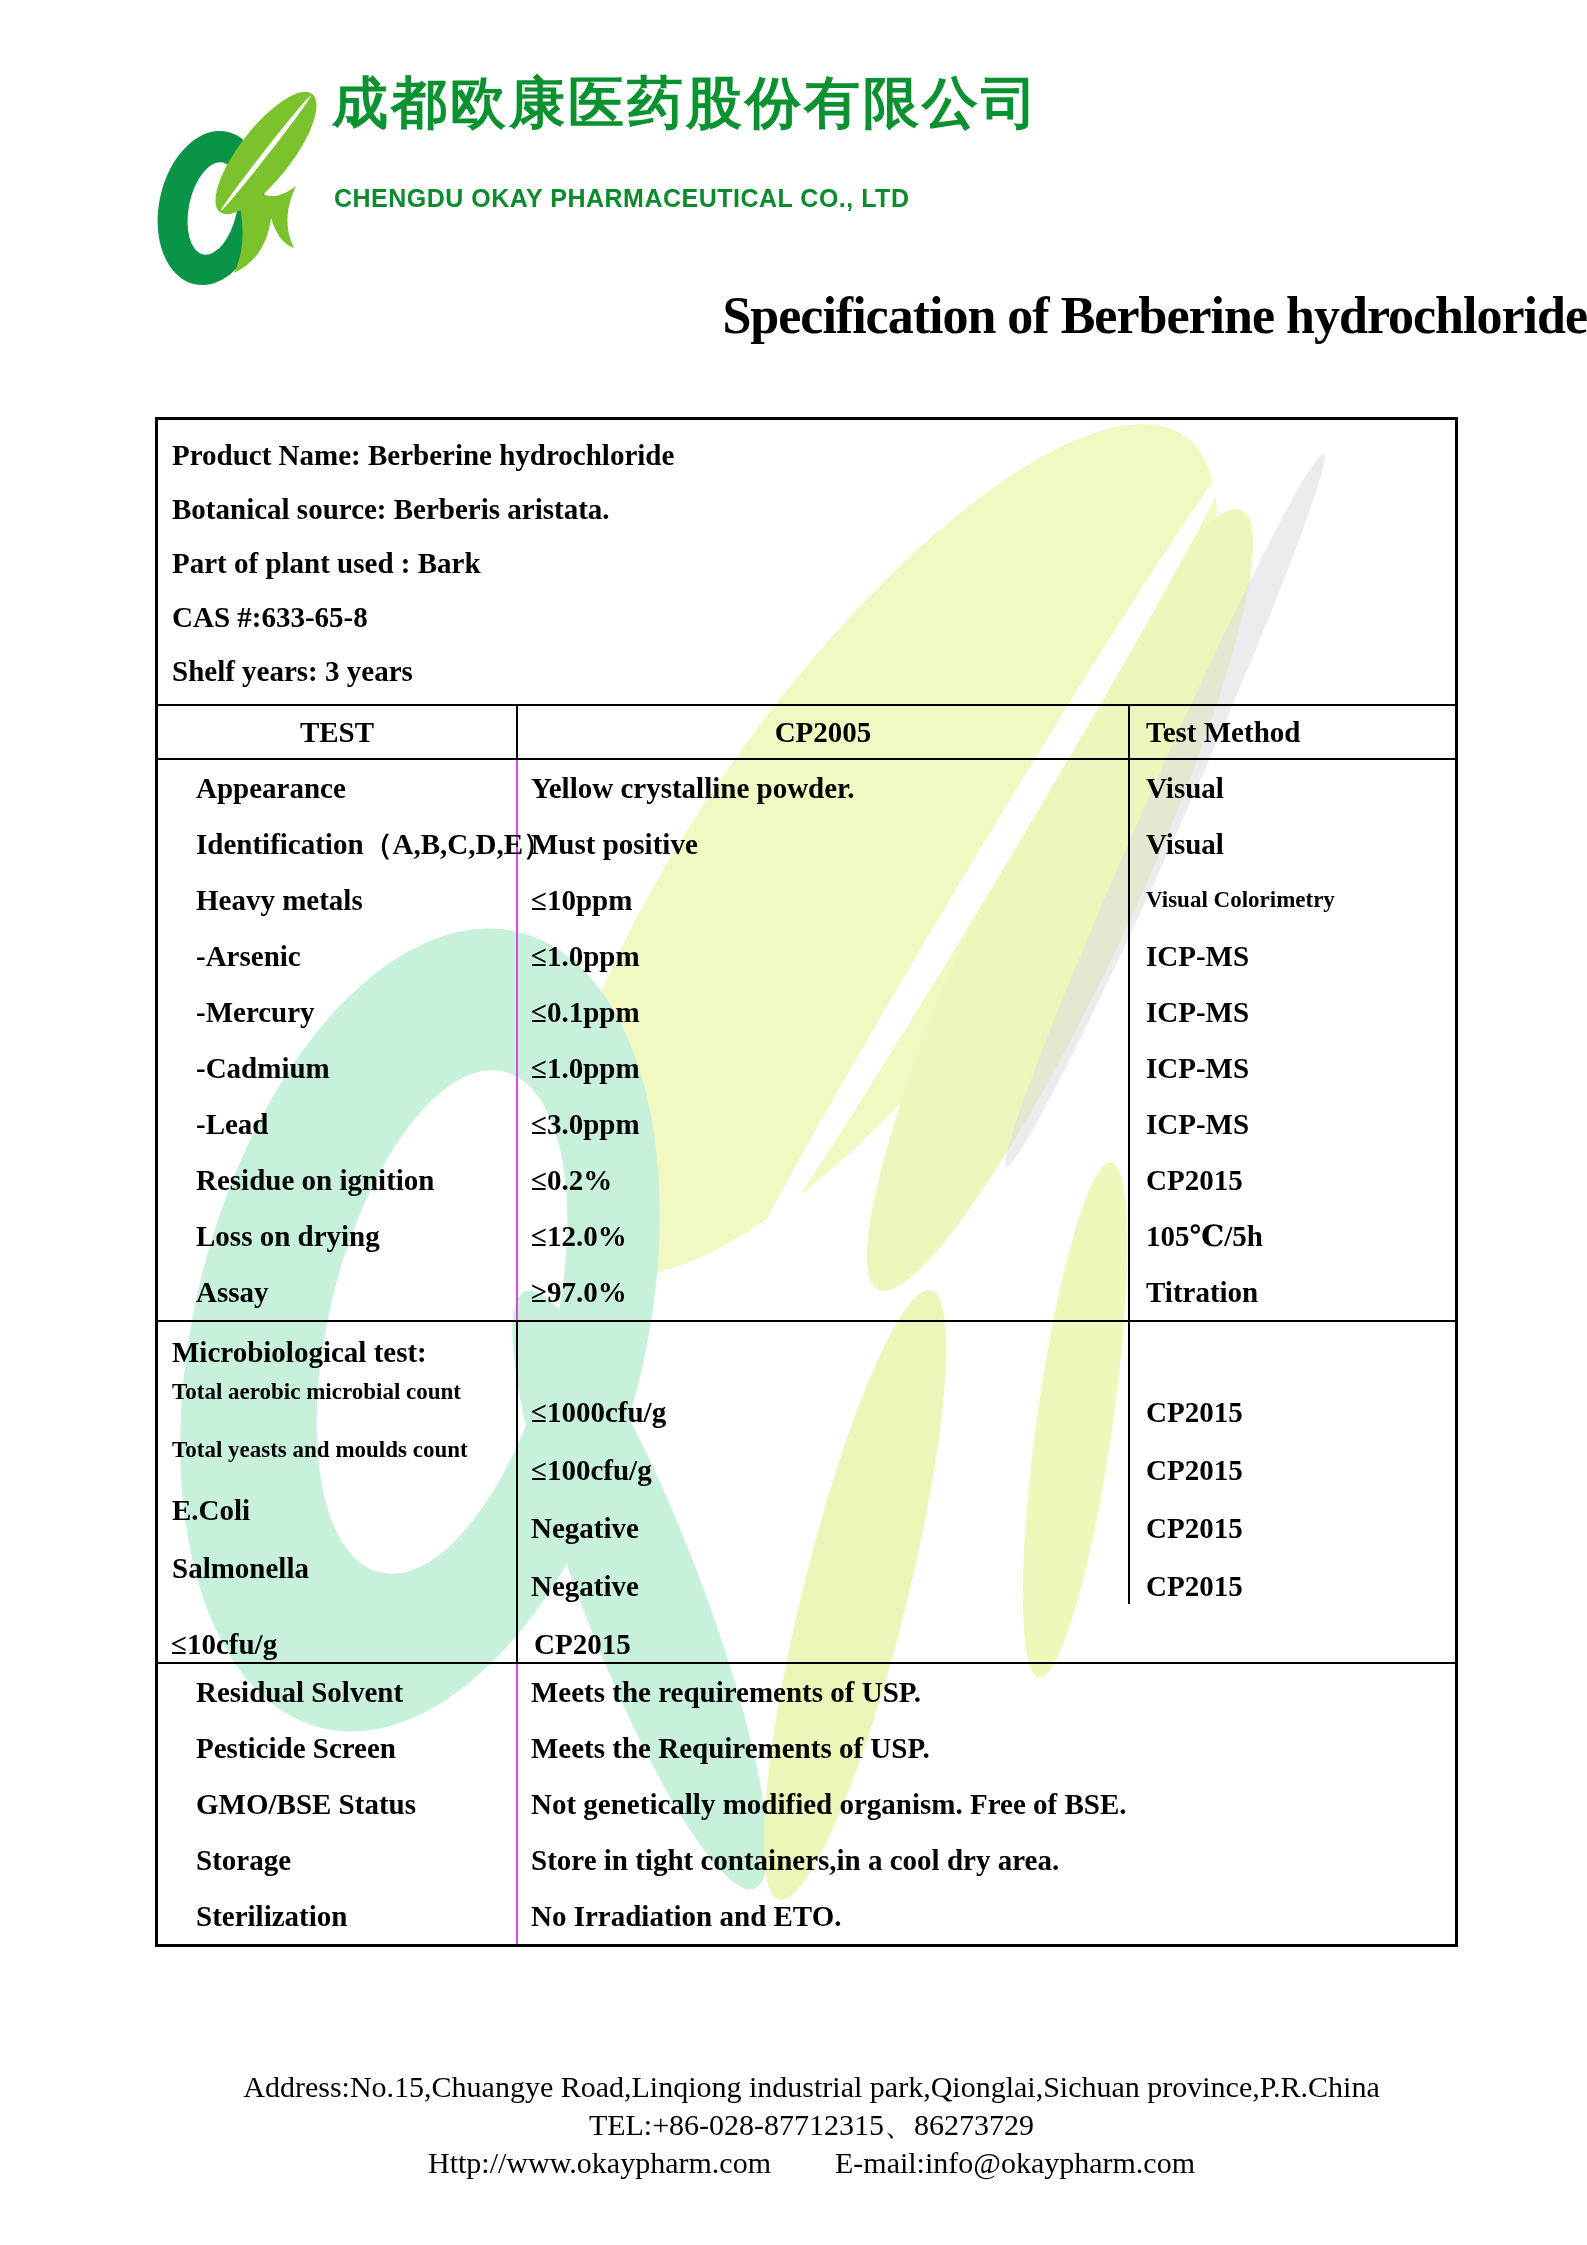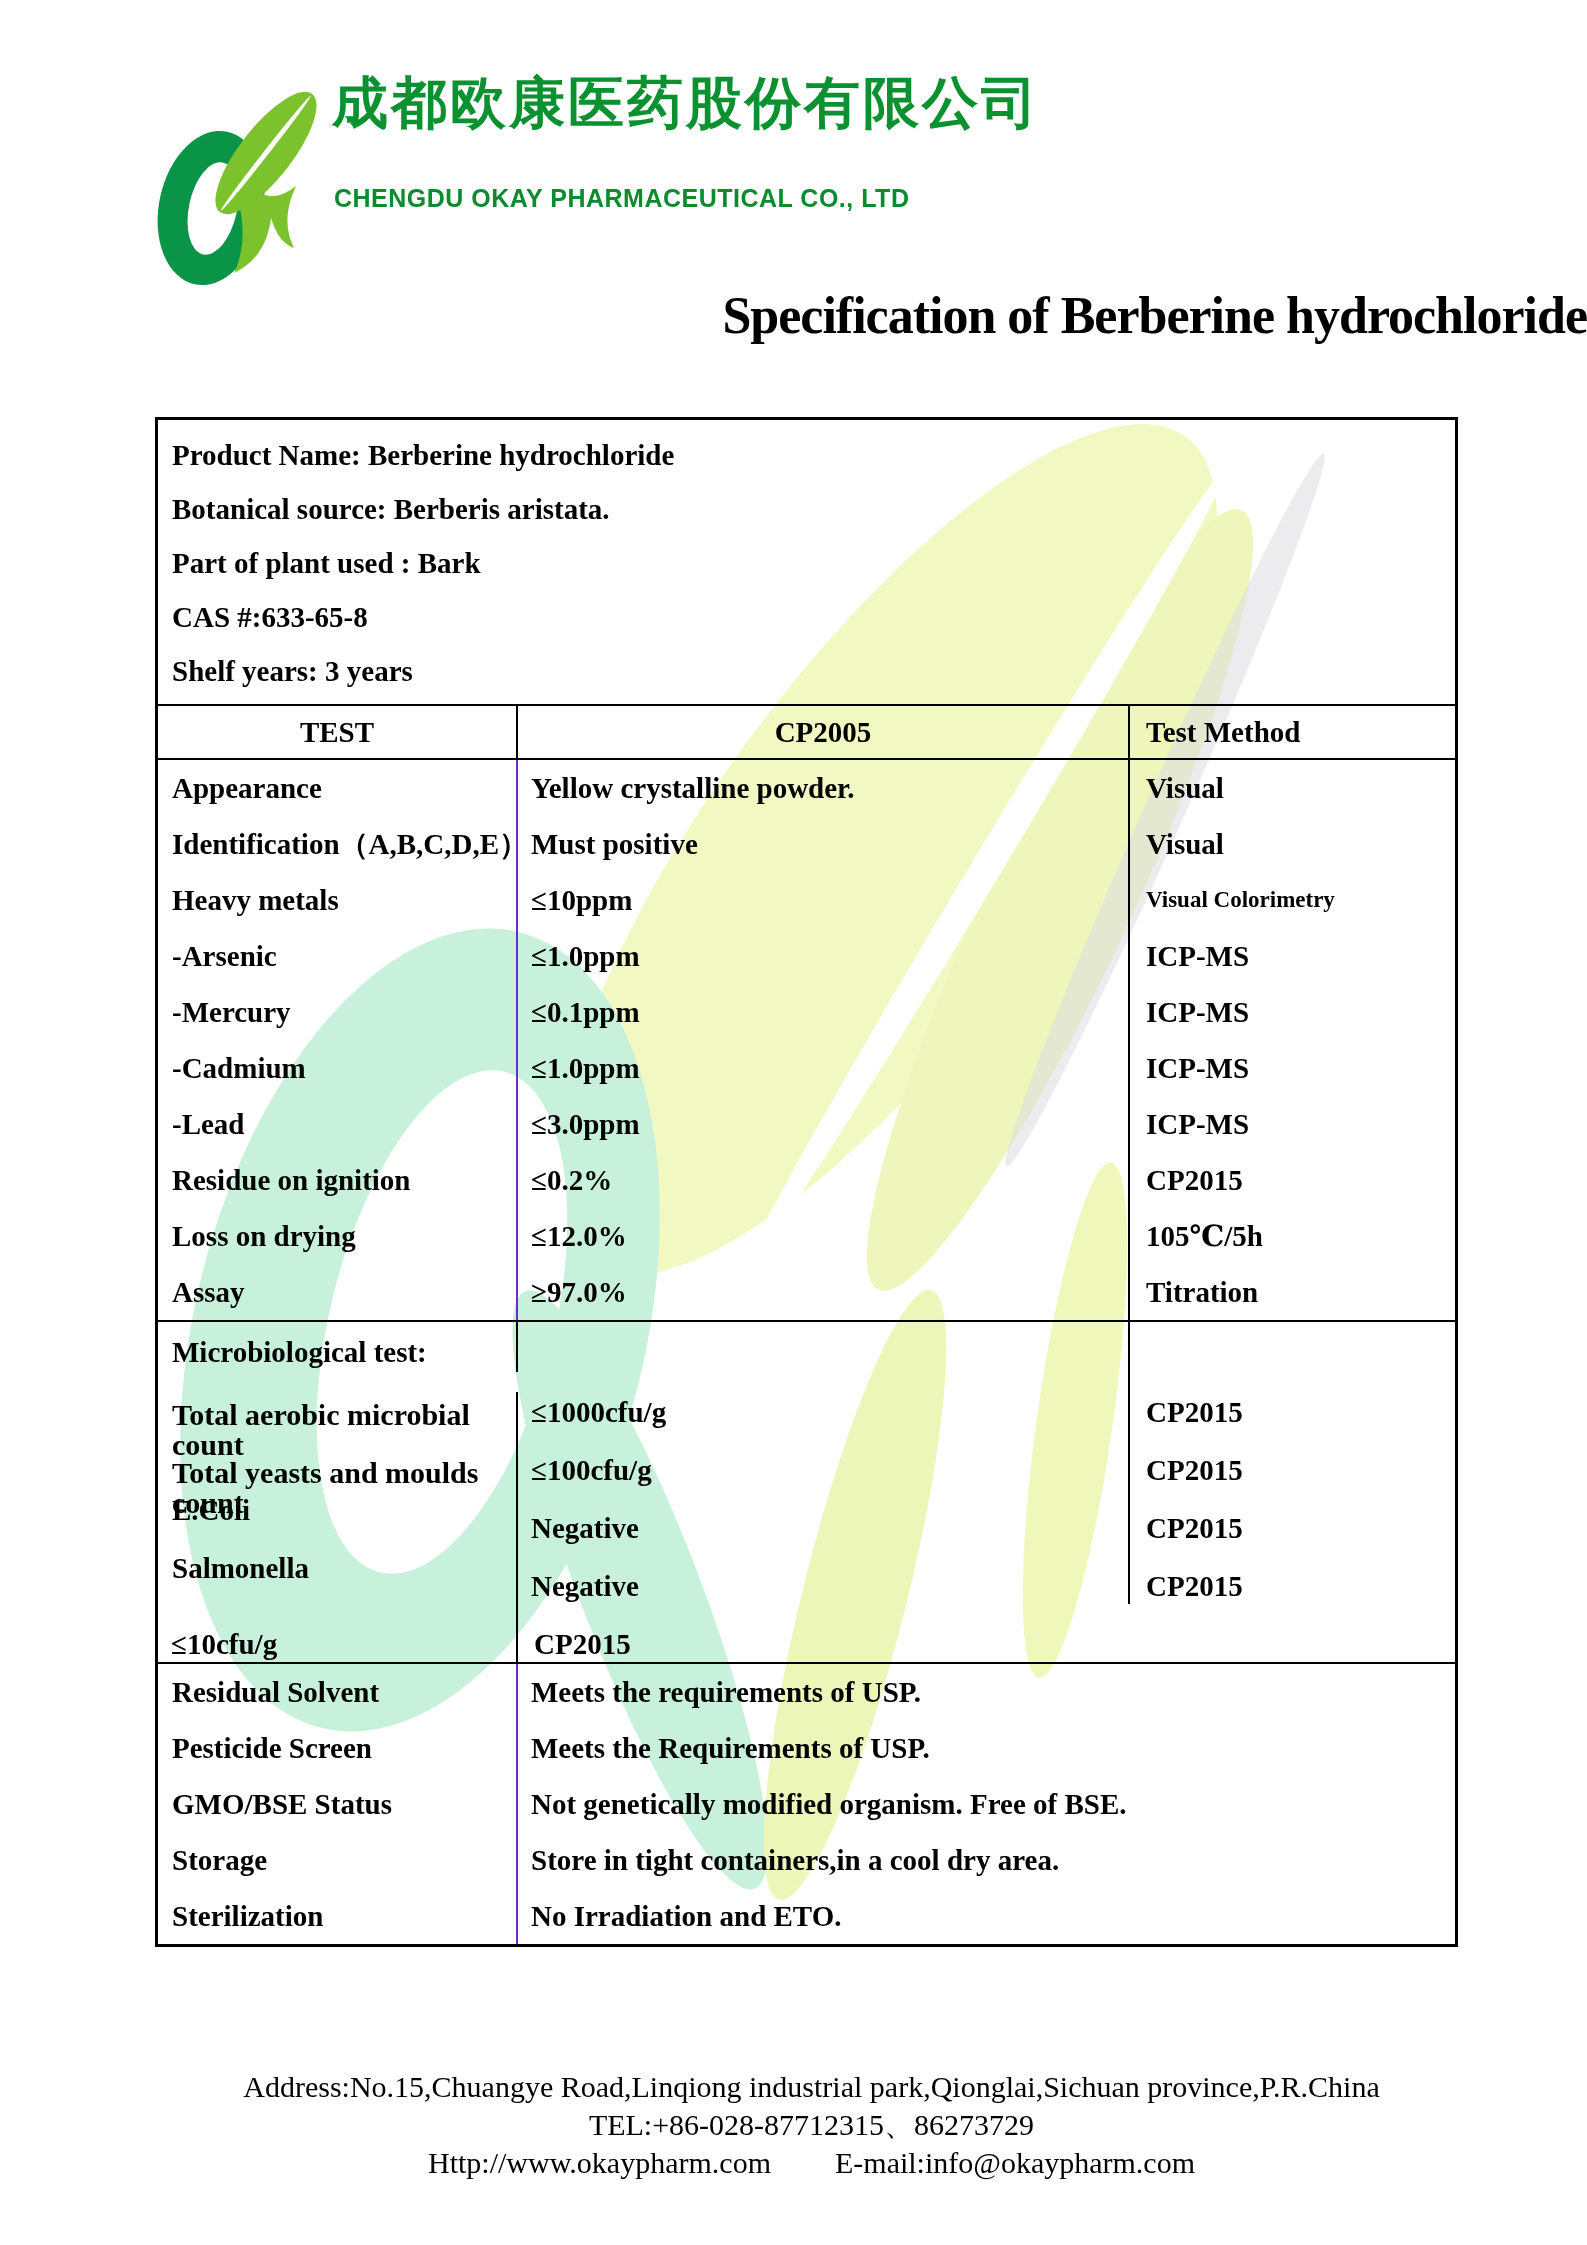--- a/index.html
+++ b/index.html
@@ -28,37 +28,37 @@
 
   .grid3{display:grid;grid-template-columns:360px 612px 1fr;}
   .grid2{display:grid;grid-template-columns:360px 1fr;}
   .header-row{height:52px;border-bottom:2px solid #000;}
   .header-row .cell{line-height:52px;}
   .c-test{text-align:center;border-right:2px solid #000;}
   .c-spec{text-align:center;border-right:2px solid #000;}
   .c-method{padding-left:16px;}
 
   .row{height:56px;}
-  .row .t{border-right:2px solid #6d28d9;padding-left:14px;line-height:56px;white-space:nowrap;}
+  .row .t{border-right:2px solid #d946ef;padding-left:14px;line-height:56px;white-space:nowrap;margin-left:24px;}
   .row .s{border-right:2px solid #000;padding-left:13px;line-height:56px;white-space:nowrap;}
   .row .m{padding-left:16px;line-height:56px;white-space:nowrap;}
   .sec-a{border-bottom:2px solid #000;}
   .small-method{font-size:23px;}
 
   
   .sec-b{border-bottom:2px solid #000;}
   .sec-b .t{border-right:2px solid #000;padding-left:14px;line-height:1;}
   .sec-b .s{border-right:2px solid #000;padding-left:13px;line-height:1;}
   .sec-b .m{padding-left:16px;line-height:1;}
   .brow{height:58px;}
   .brow .t{padding-top:8px;}
   .brow .s,.brow .m{padding-top:26px;}
   .brow0{height:50px;}
   .brow0 .t{padding-top:16px;}
-  .small-label{font-size:30px;margin-top:20px;}
+  .small-label{font-size:23px;}
 
   
   .sec-c .row .s2{padding-left:13px;line-height:56px;white-space:nowrap;}
 
   
   .footer{position:absolute;left:18px;top:2068px;width:100%;text-align:center;z-index:1;
           font-size:30px;line-height:38px;font-weight:normal;}
   .footer .gap{display:inline-block;width:64px;}
 </style>
 </head>

